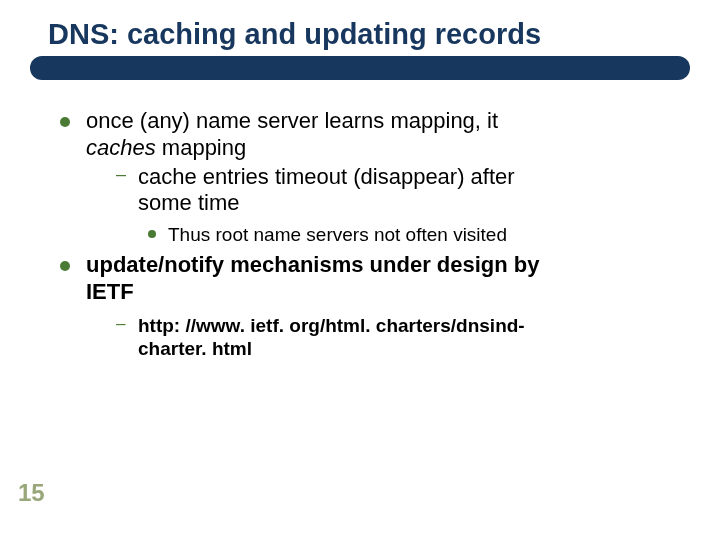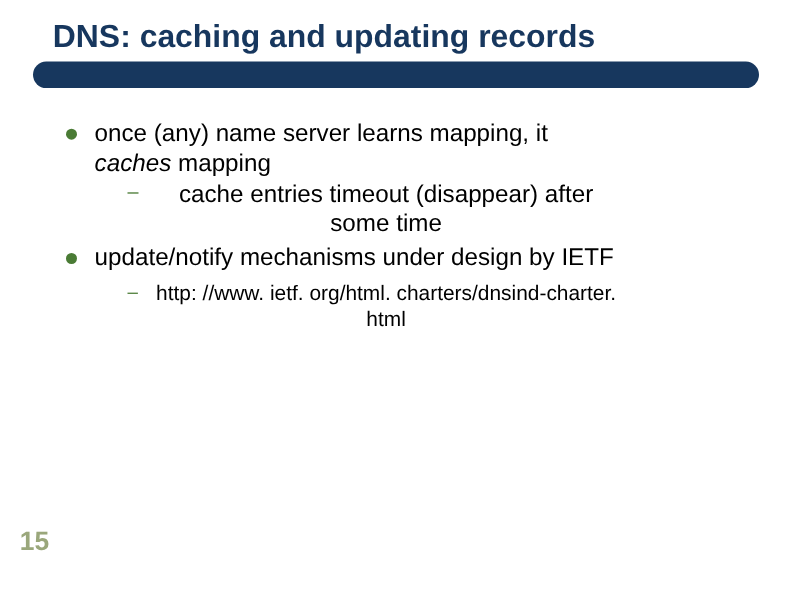--- a/index.html
+++ b/index.html
@@ -22,21 +22,20 @@
   .bullet-l1 {
     position: relative; padding-left: 26px; margin-bottom: 4px;
   }
   .bullet-l1::before {
     content: ""; position: absolute; left: 0; top: 9px;
     width: 10px; height: 10px; background: #4a7b35; border-radius: 50%;
   }
   .bullet-l2 {
     position: relative; padding-left: 52px; margin-top: 2px; margin-bottom: 2px;
     font-size: 22px;
-    text-align: center;
   }
   .bullet-l2::before {
     content: "–"; position: absolute; left: 30px; top: 0;
     color: #4a7b35; font-size: 18px; font-weight: normal;
   }
   .bullet-l3 {
     position: relative; padding-left: 82px; margin-top: 6px; margin-bottom: 6px;
     font-size: 19px;
   }
   .bullet-l3::before {
@@ -45,36 +44,39 @@
   }
   .bullet-l2.small {
     font-size: 19px; margin-top: 8px;
   }
   .bullet-l2.small::before { font-size: 17px; top: 0; }
   .italic { font-style: italic; }
   .slide-num {
     position: absolute; left: 18px; bottom: 33px;
     color: #9aa77b; font-size: 24px; font-weight: bold;
   }
-  .spaced { margin-top: 2px; }
+  .spaced { margin-top: 2px; font-weight: bold; }
 </style>
 </head>
 <body>
 <div class="slide">
 
   <div class="title">DNS: caching and updating records</div>
   <div class="title-bar"></div>
 
   <div class="content">
     <ul>
       <li class="bullet-l1">
         <span>once (any) name server learns mapping, it </span><span class="italic">caches</span><span> mapping</span>
         <ul>
           <li class="bullet-l2">cache entries timeout (disappear) after some time</li>
         </ul>
+        <ul>
+          <li class="bullet-l3">Thus root name servers not often visited</li>
+        </ul>
       </li>
       <li class="bullet-l1 spaced">
         <span>update/notify mechanisms under design by IETF</span>
         <ul>
           <li class="bullet-l2 small">http: //www. ietf. org/html. charters/dnsind-charter. html</li>
         </ul>
       </li>
     </ul>
   </div>
 

